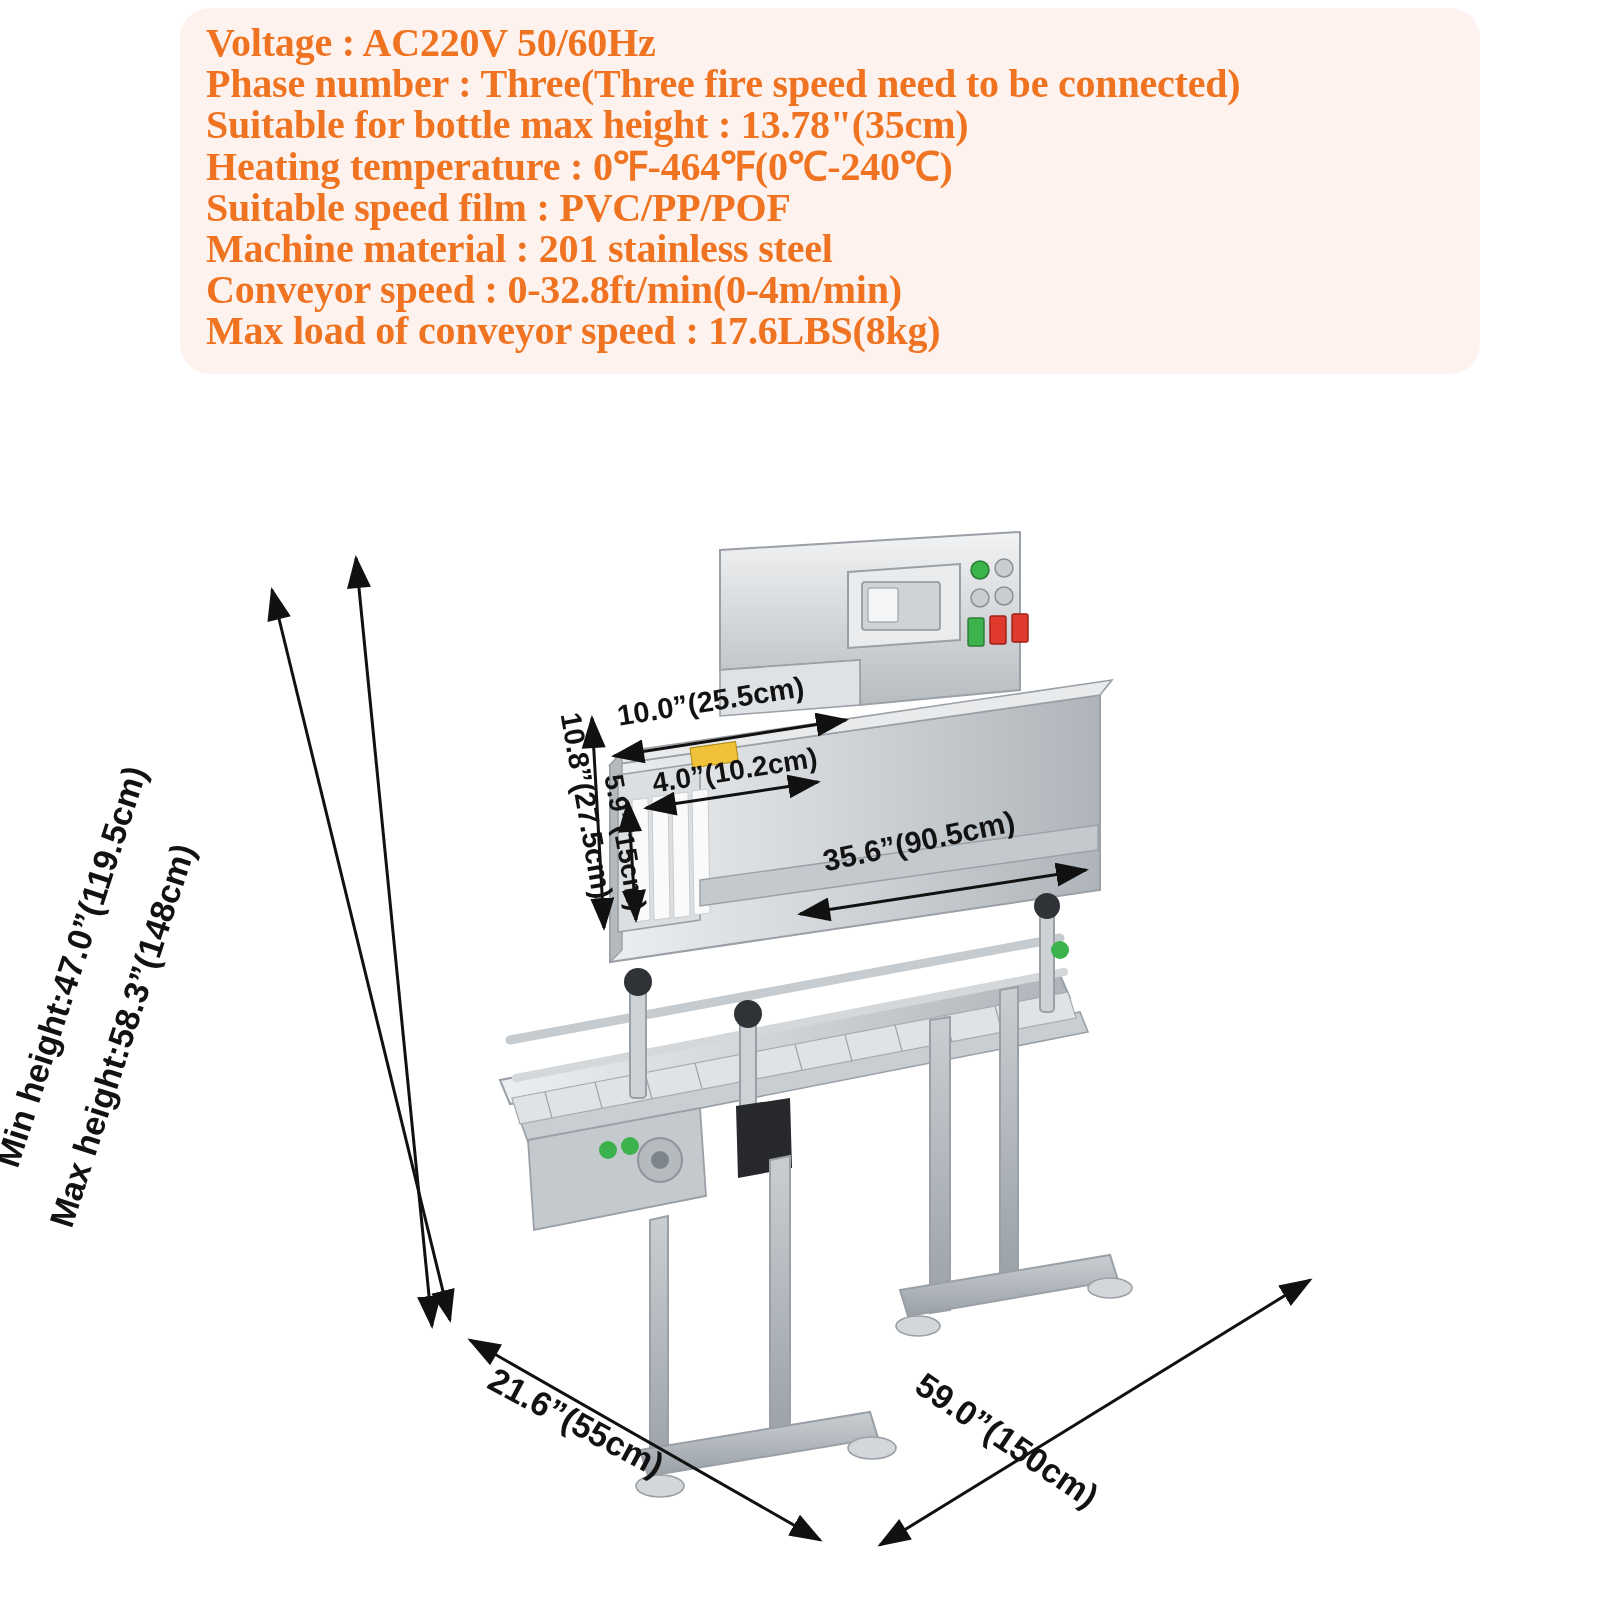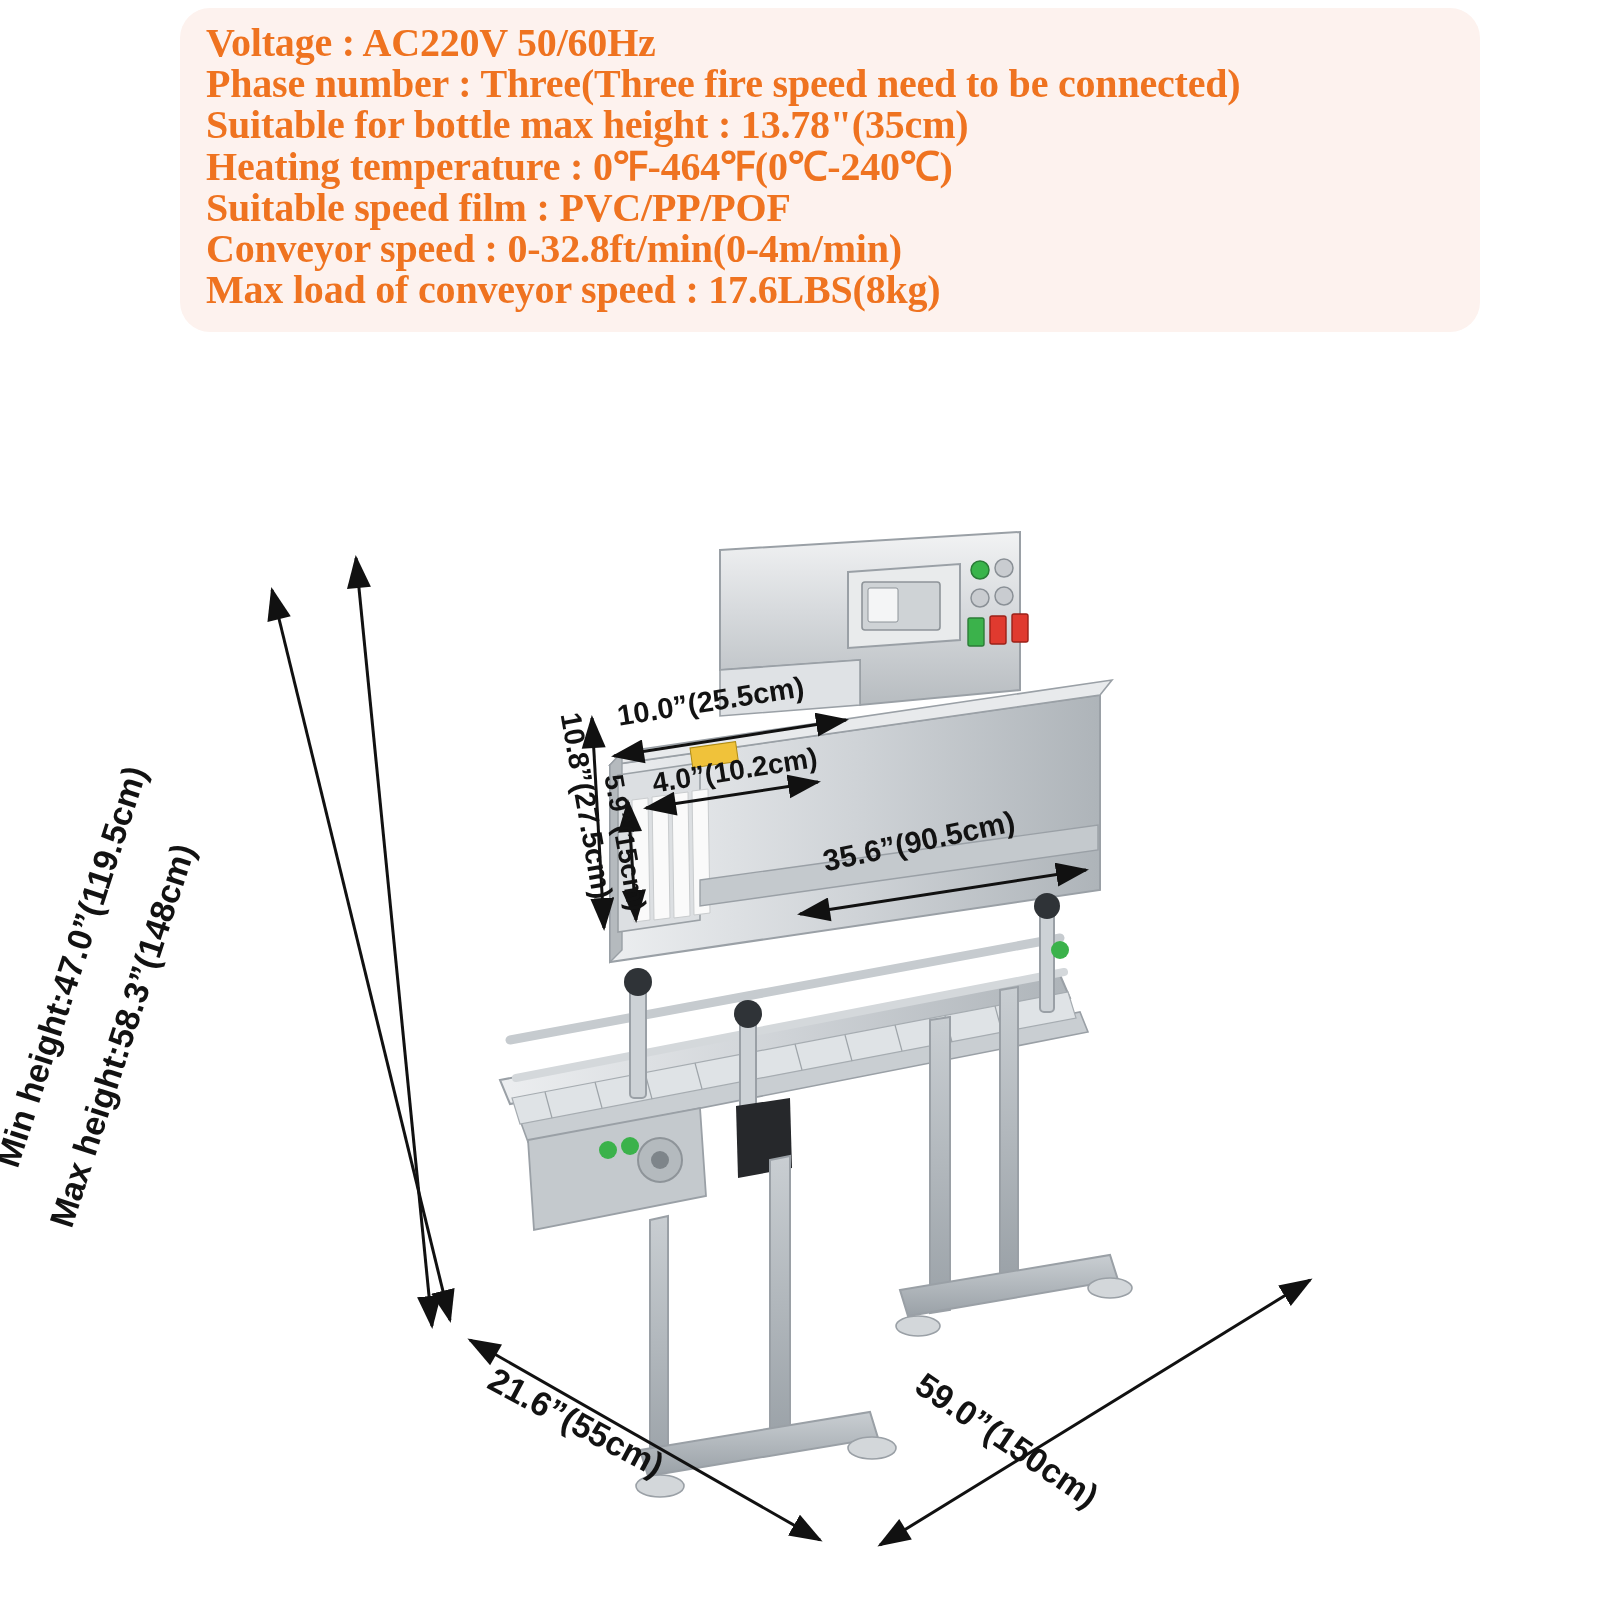--- a/index.html
+++ b/index.html
@@ -126,20 +126,21 @@
 </style>
 </head>
 <body>
 
 <div id="spec-panel">
   <div class="spec-line">Voltage : AC220V 50/60Hz</div>
   <div class="spec-line">Phase number : Three(Three fire speed need to be connected)</div>
   <div class="spec-line">Suitable for bottle max height : 13.78"(35cm)</div>
   <div class="spec-line">Heating temperature : 0℉-464℉(0℃-240℃)</div>
   <div class="spec-line">Suitable speed film : PVC/PP/POF</div>
+  <div class="spec-line">Machine material : 201 stainless steel</div>
   <div class="spec-line">Conveyor speed : 0-32.8ft/min(0-4m/min)</div>
   <div class="spec-line">Max load of conveyor speed : 17.6LBS(8kg)</div>
 </div>
 
 <div id="machine-area">
 
   <svg id="machine-svg" width="1600" height="1080" viewBox="0 0 1600 1080">
     <defs>
       <linearGradient id="steelV" x1="0" y1="0" x2="0" y2="1">
         <stop offset="0%" stop-color="#f2f3f4"></stop>

